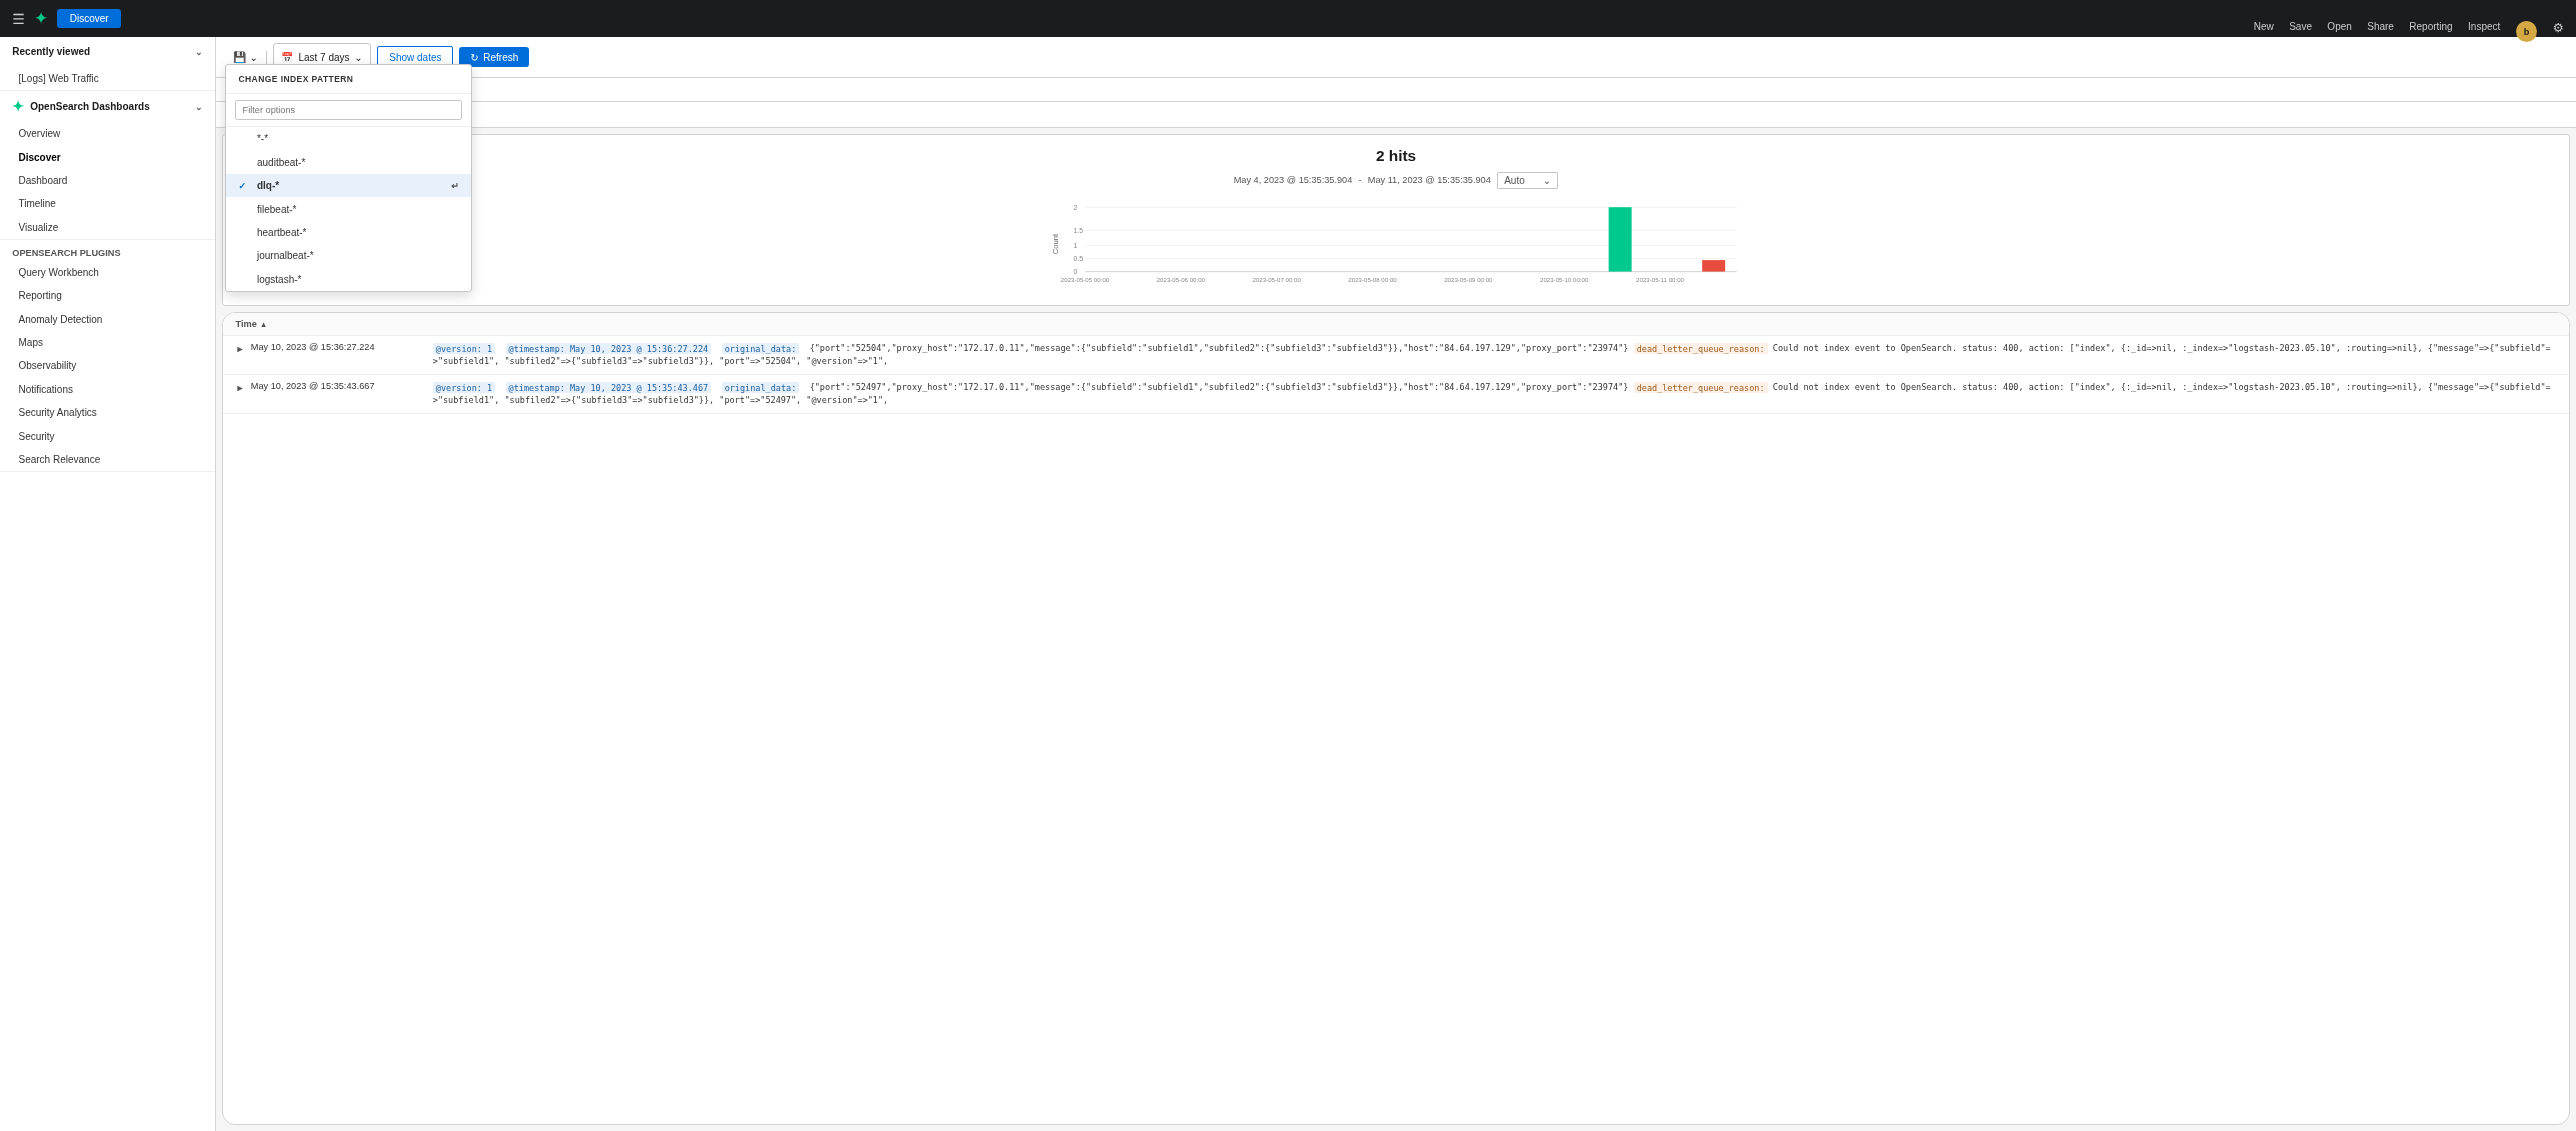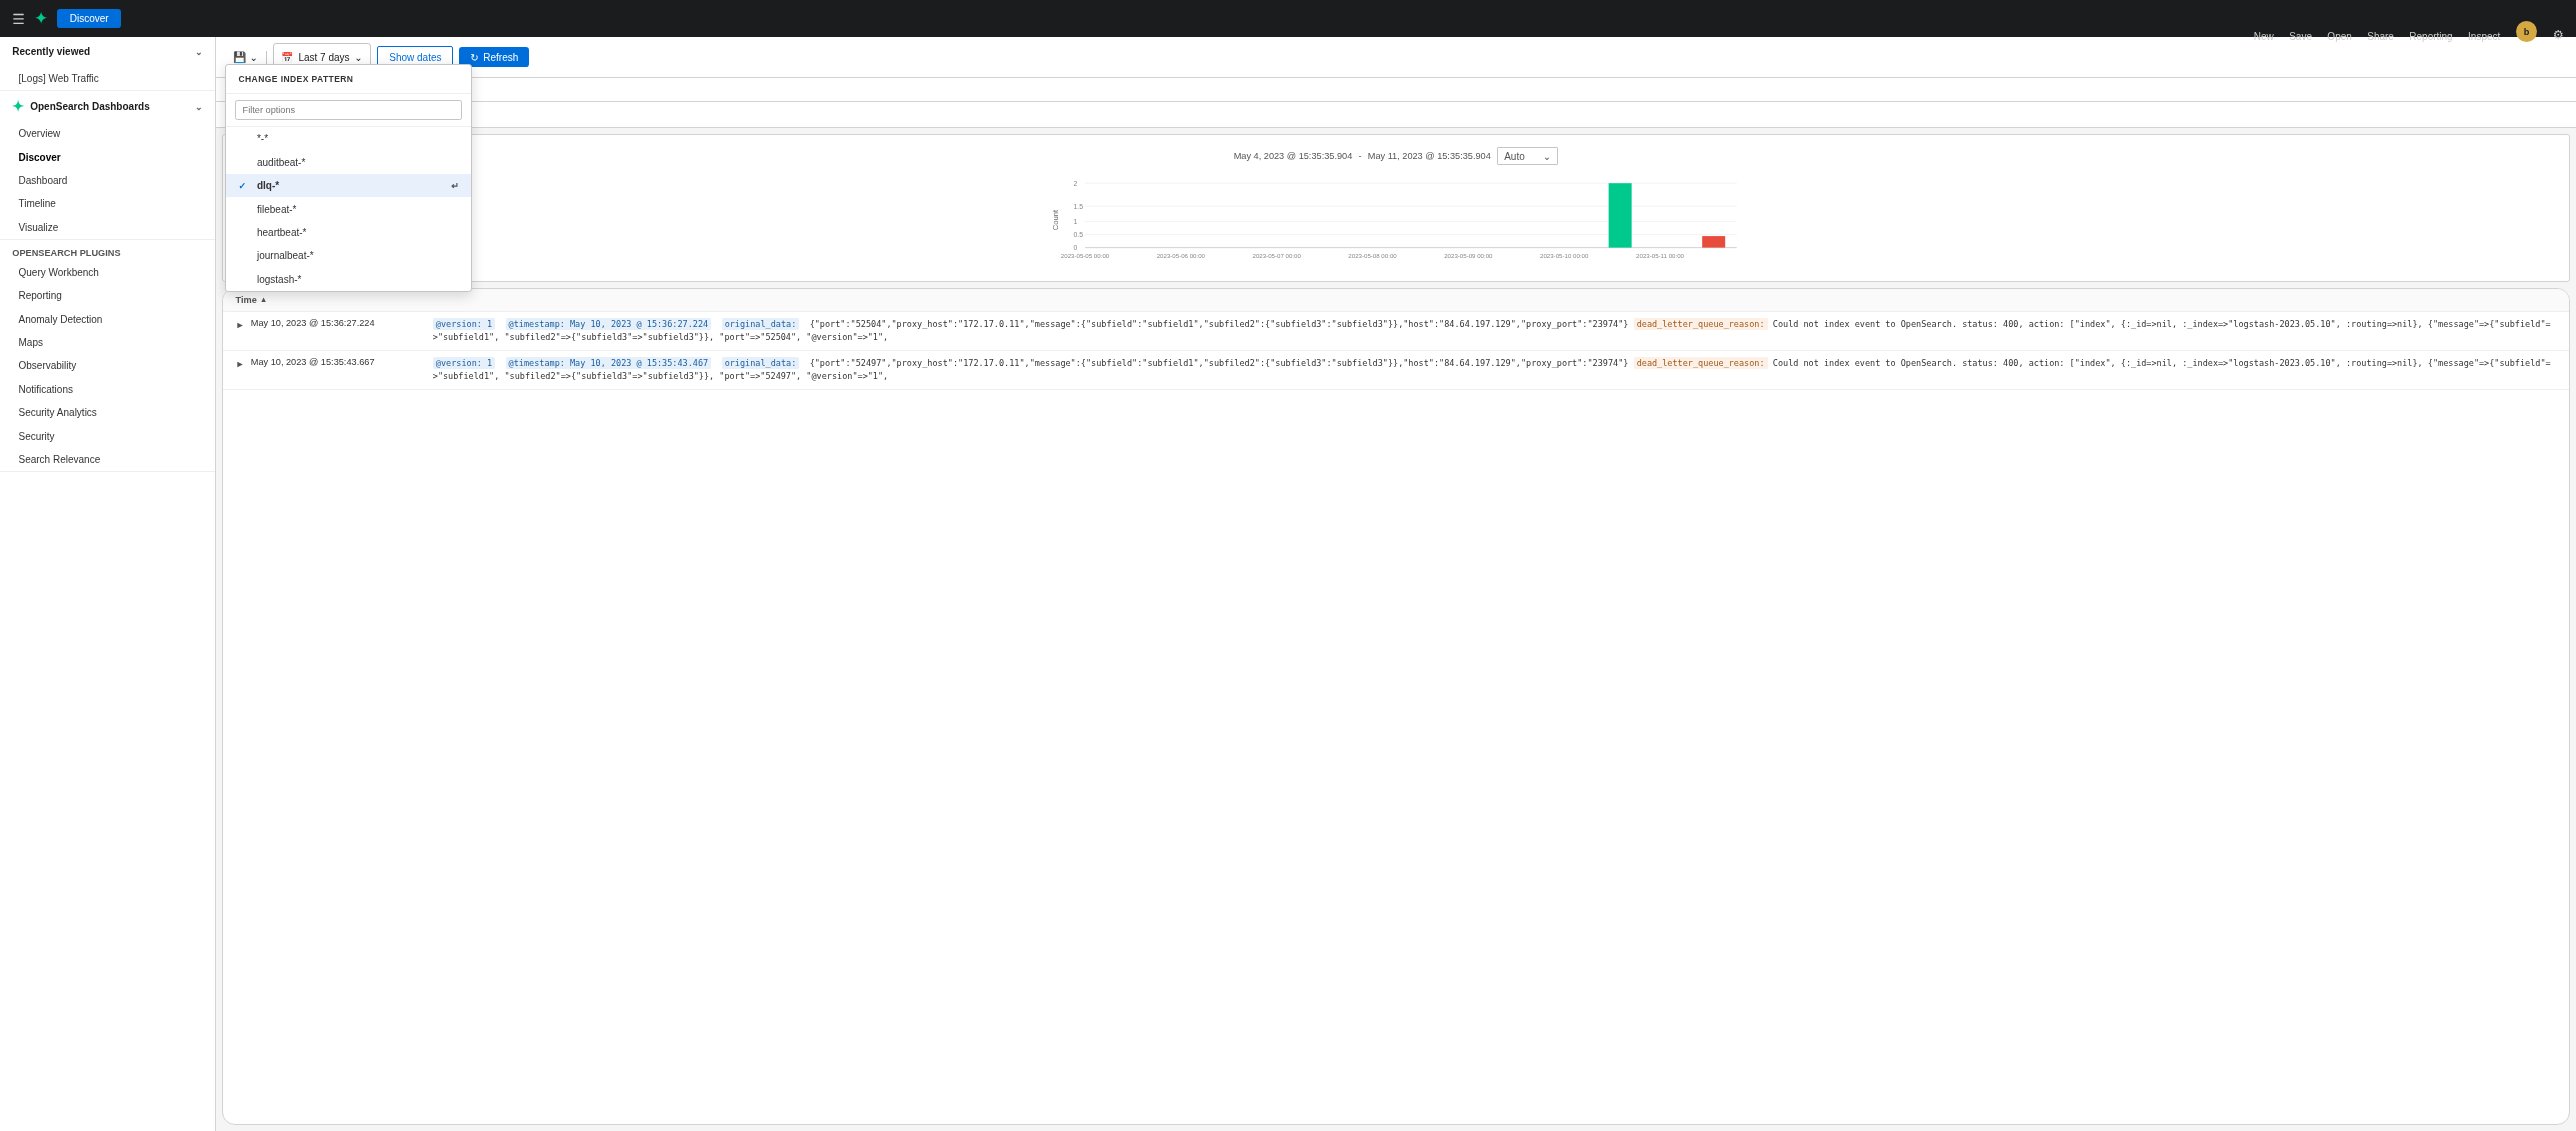--- a/index.html
+++ b/index.html
@@ -10,21 +10,21 @@
       display: flex; align-items: center; background: #1a1c1e; color: #fff;
       height: 37px; padding: 0 12.3px; gap: 12.3px; position: relative; z-index: 100;
     }
     .top-nav-left { display: flex; align-items: center; gap: 9.2px; flex: 1; }
     .hamburger-icon { color: #ccc; font-size: 14px; cursor: pointer; }
     .logo-icon { color: #00c98d; font-size: 17px; }
     .discover-btn {
       background: #006eda; color: #fff; border: none; padding: 3.9px 12.3px;
       border-radius: 3.1px; font-size: 10px; cursor: pointer; font-weight: 500;
     }
-    .top-nav-right { display: flex; align-items: flex-end; gap: 15.4px; margin-top: 26px; }
+    .top-nav-right { display: flex; align-items: flex-start; gap: 15.4px; margin-top: 26px; }
     .nav-link { color: #ccc; font-size: 10px; cursor: pointer; text-decoration: none; }
     .user-avatar {
       width: 21.6px; height: 21.6px; border-radius: 50%; background: #d4a843;
       display: flex; align-items: center; justify-content: center;
       font-size: 9.2px; font-weight: bold; color: #1a1a1a;
     }
     .settings-icon { color: #ccc; font-size: 12.3px; cursor: pointer; }
 
     
     .app-body { display: flex; height: calc(100vh - 37px); }
@@ -303,20 +303,23 @@
       <div style="display:flex;align-items:center;gap:4.6px;font-size:10.8px;font-weight:500;cursor:pointer;">
         <span>dlq-*</span>
         <span>⌄</span>
       </div>
       <span style="color:#555;cursor:pointer;margin-left:6.2px;font-size:10.8px;">↞</span>
     </div>
 
     <div style="flex:1;overflow-y:auto;display:flex;flex-direction:column;">
 
       <div class="chart-section">
+        <div class="chart-header">
+          <div class="hits-count">2 hits</div>
+        </div>
         <div class="date-range">
           <span>May 4, 2023 @ 15:35:35.904</span>
           <span>-</span>
           <span>May 11, 2023 @ 15:35:35.904</span>
           <div class="auto-select">
             <span>Auto</span>
             <span>⌄</span>
           </div>
         </div>
 

